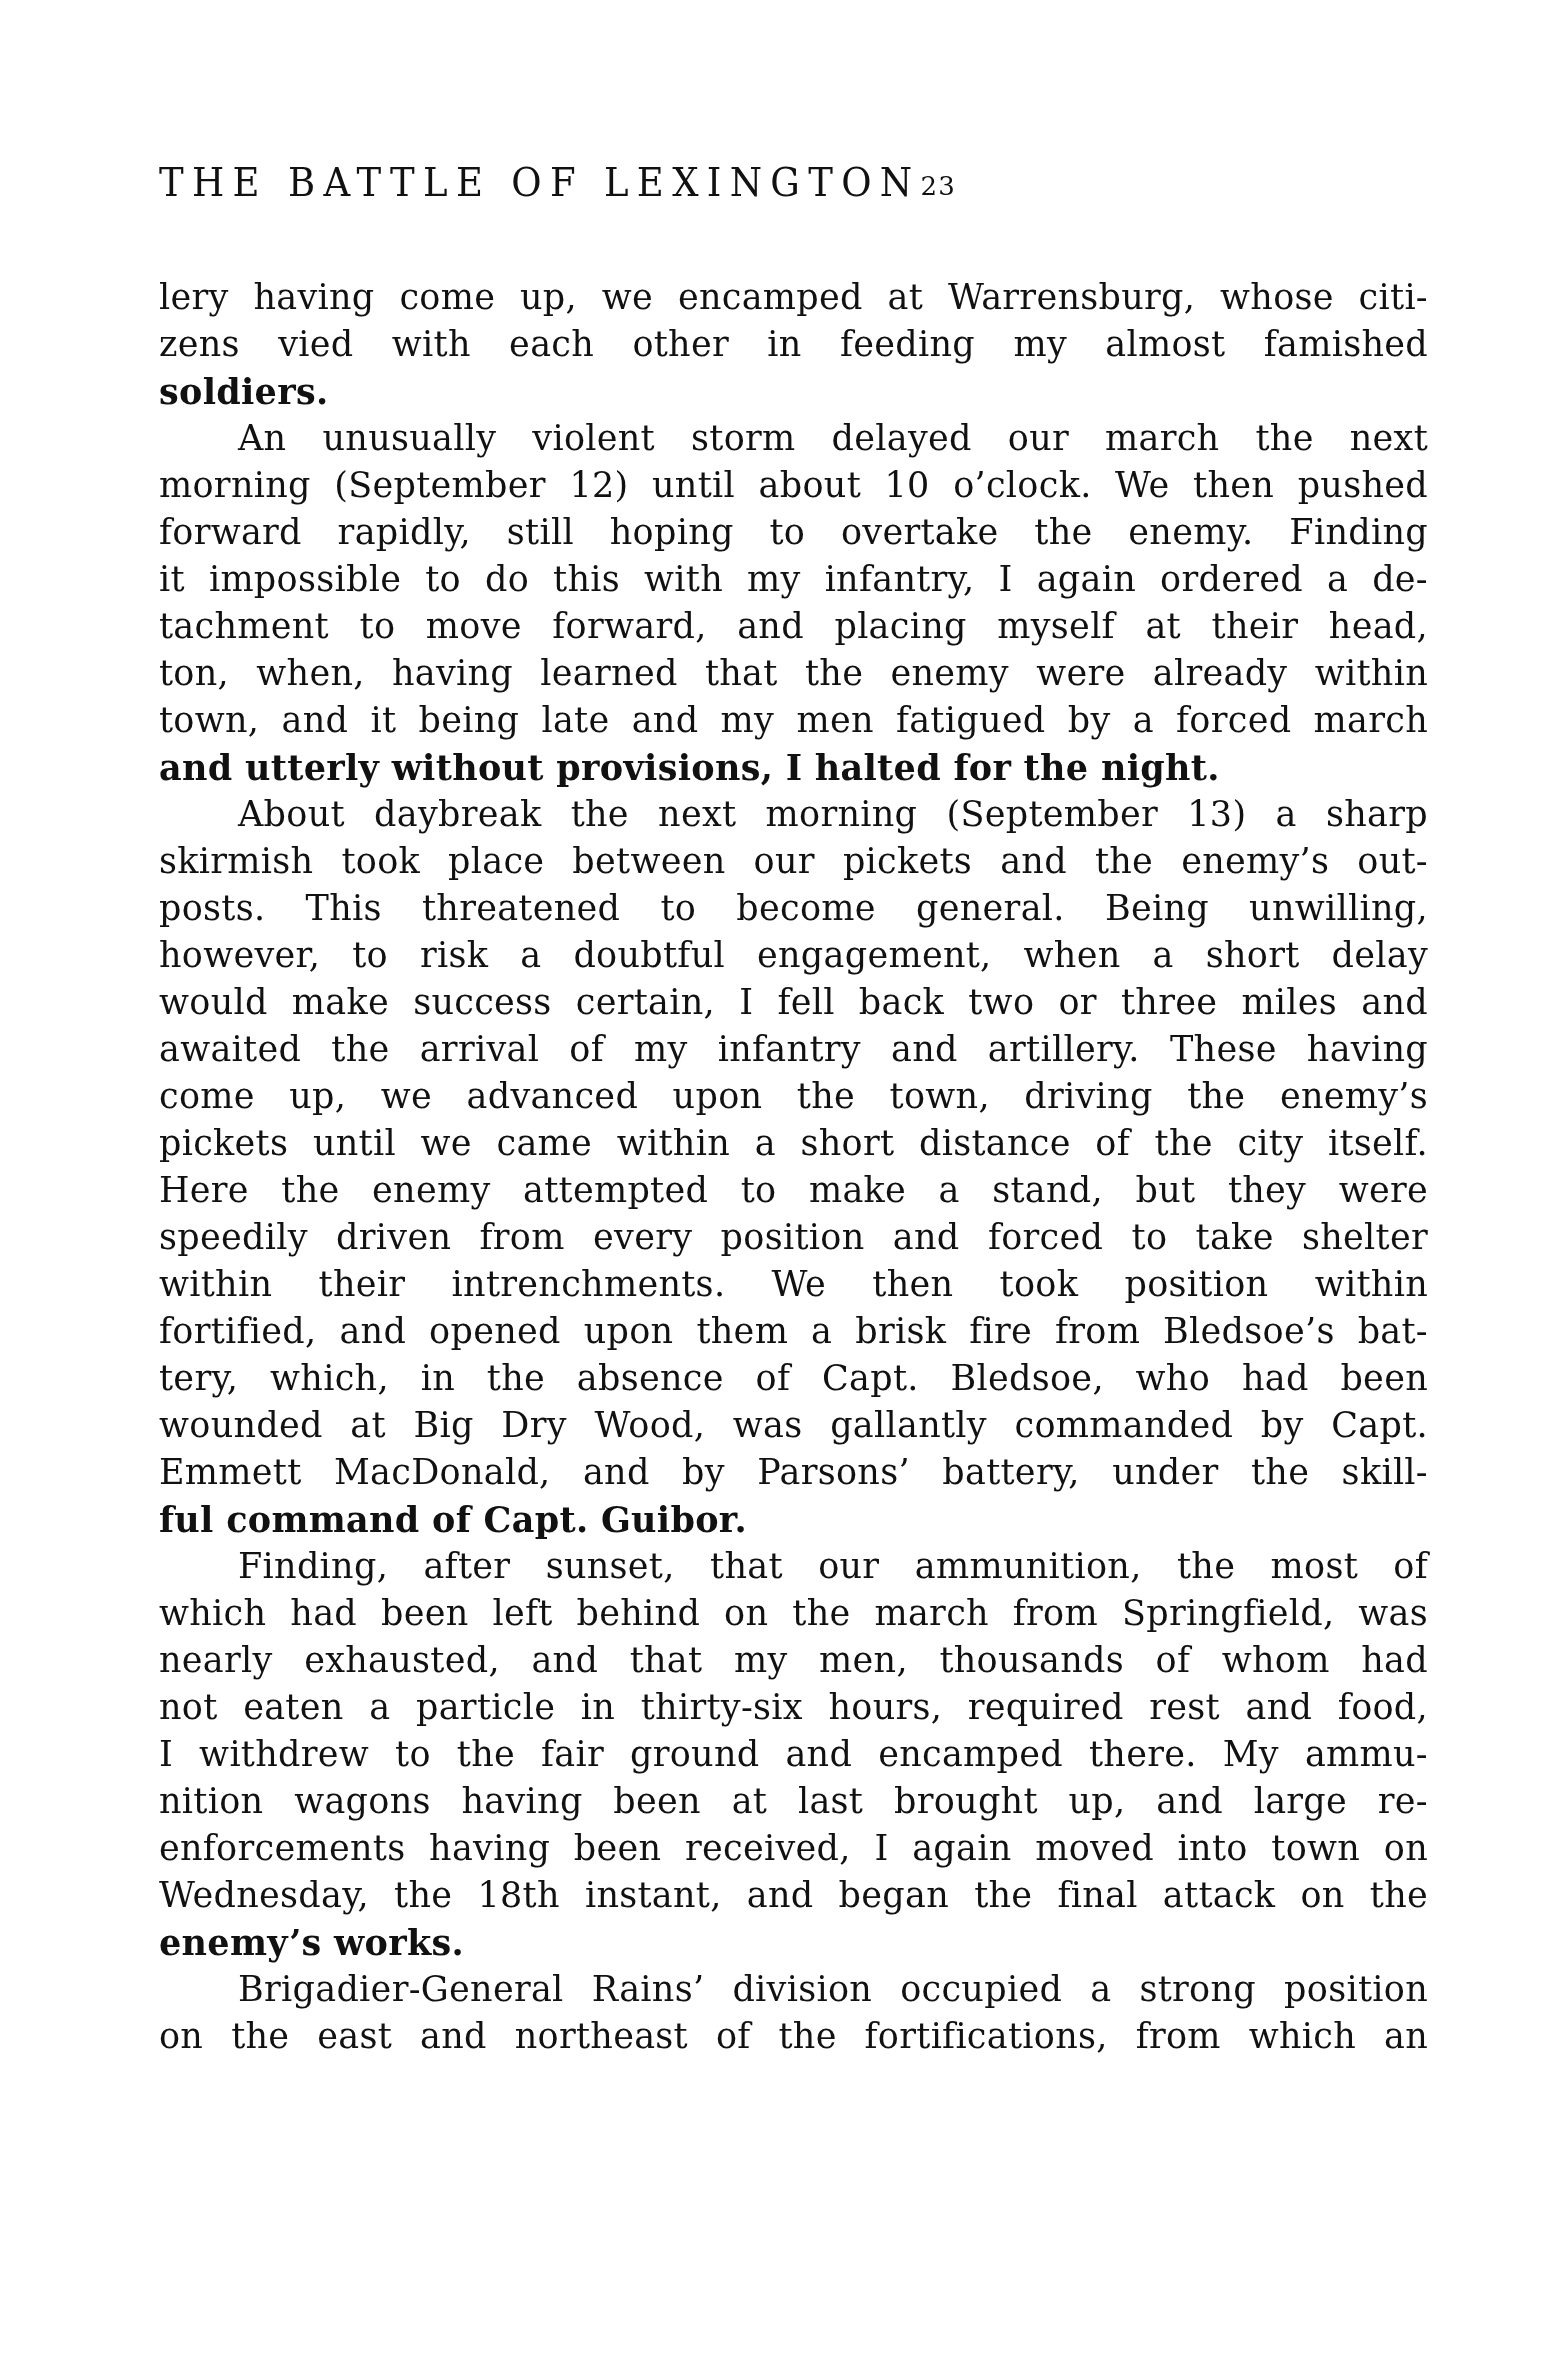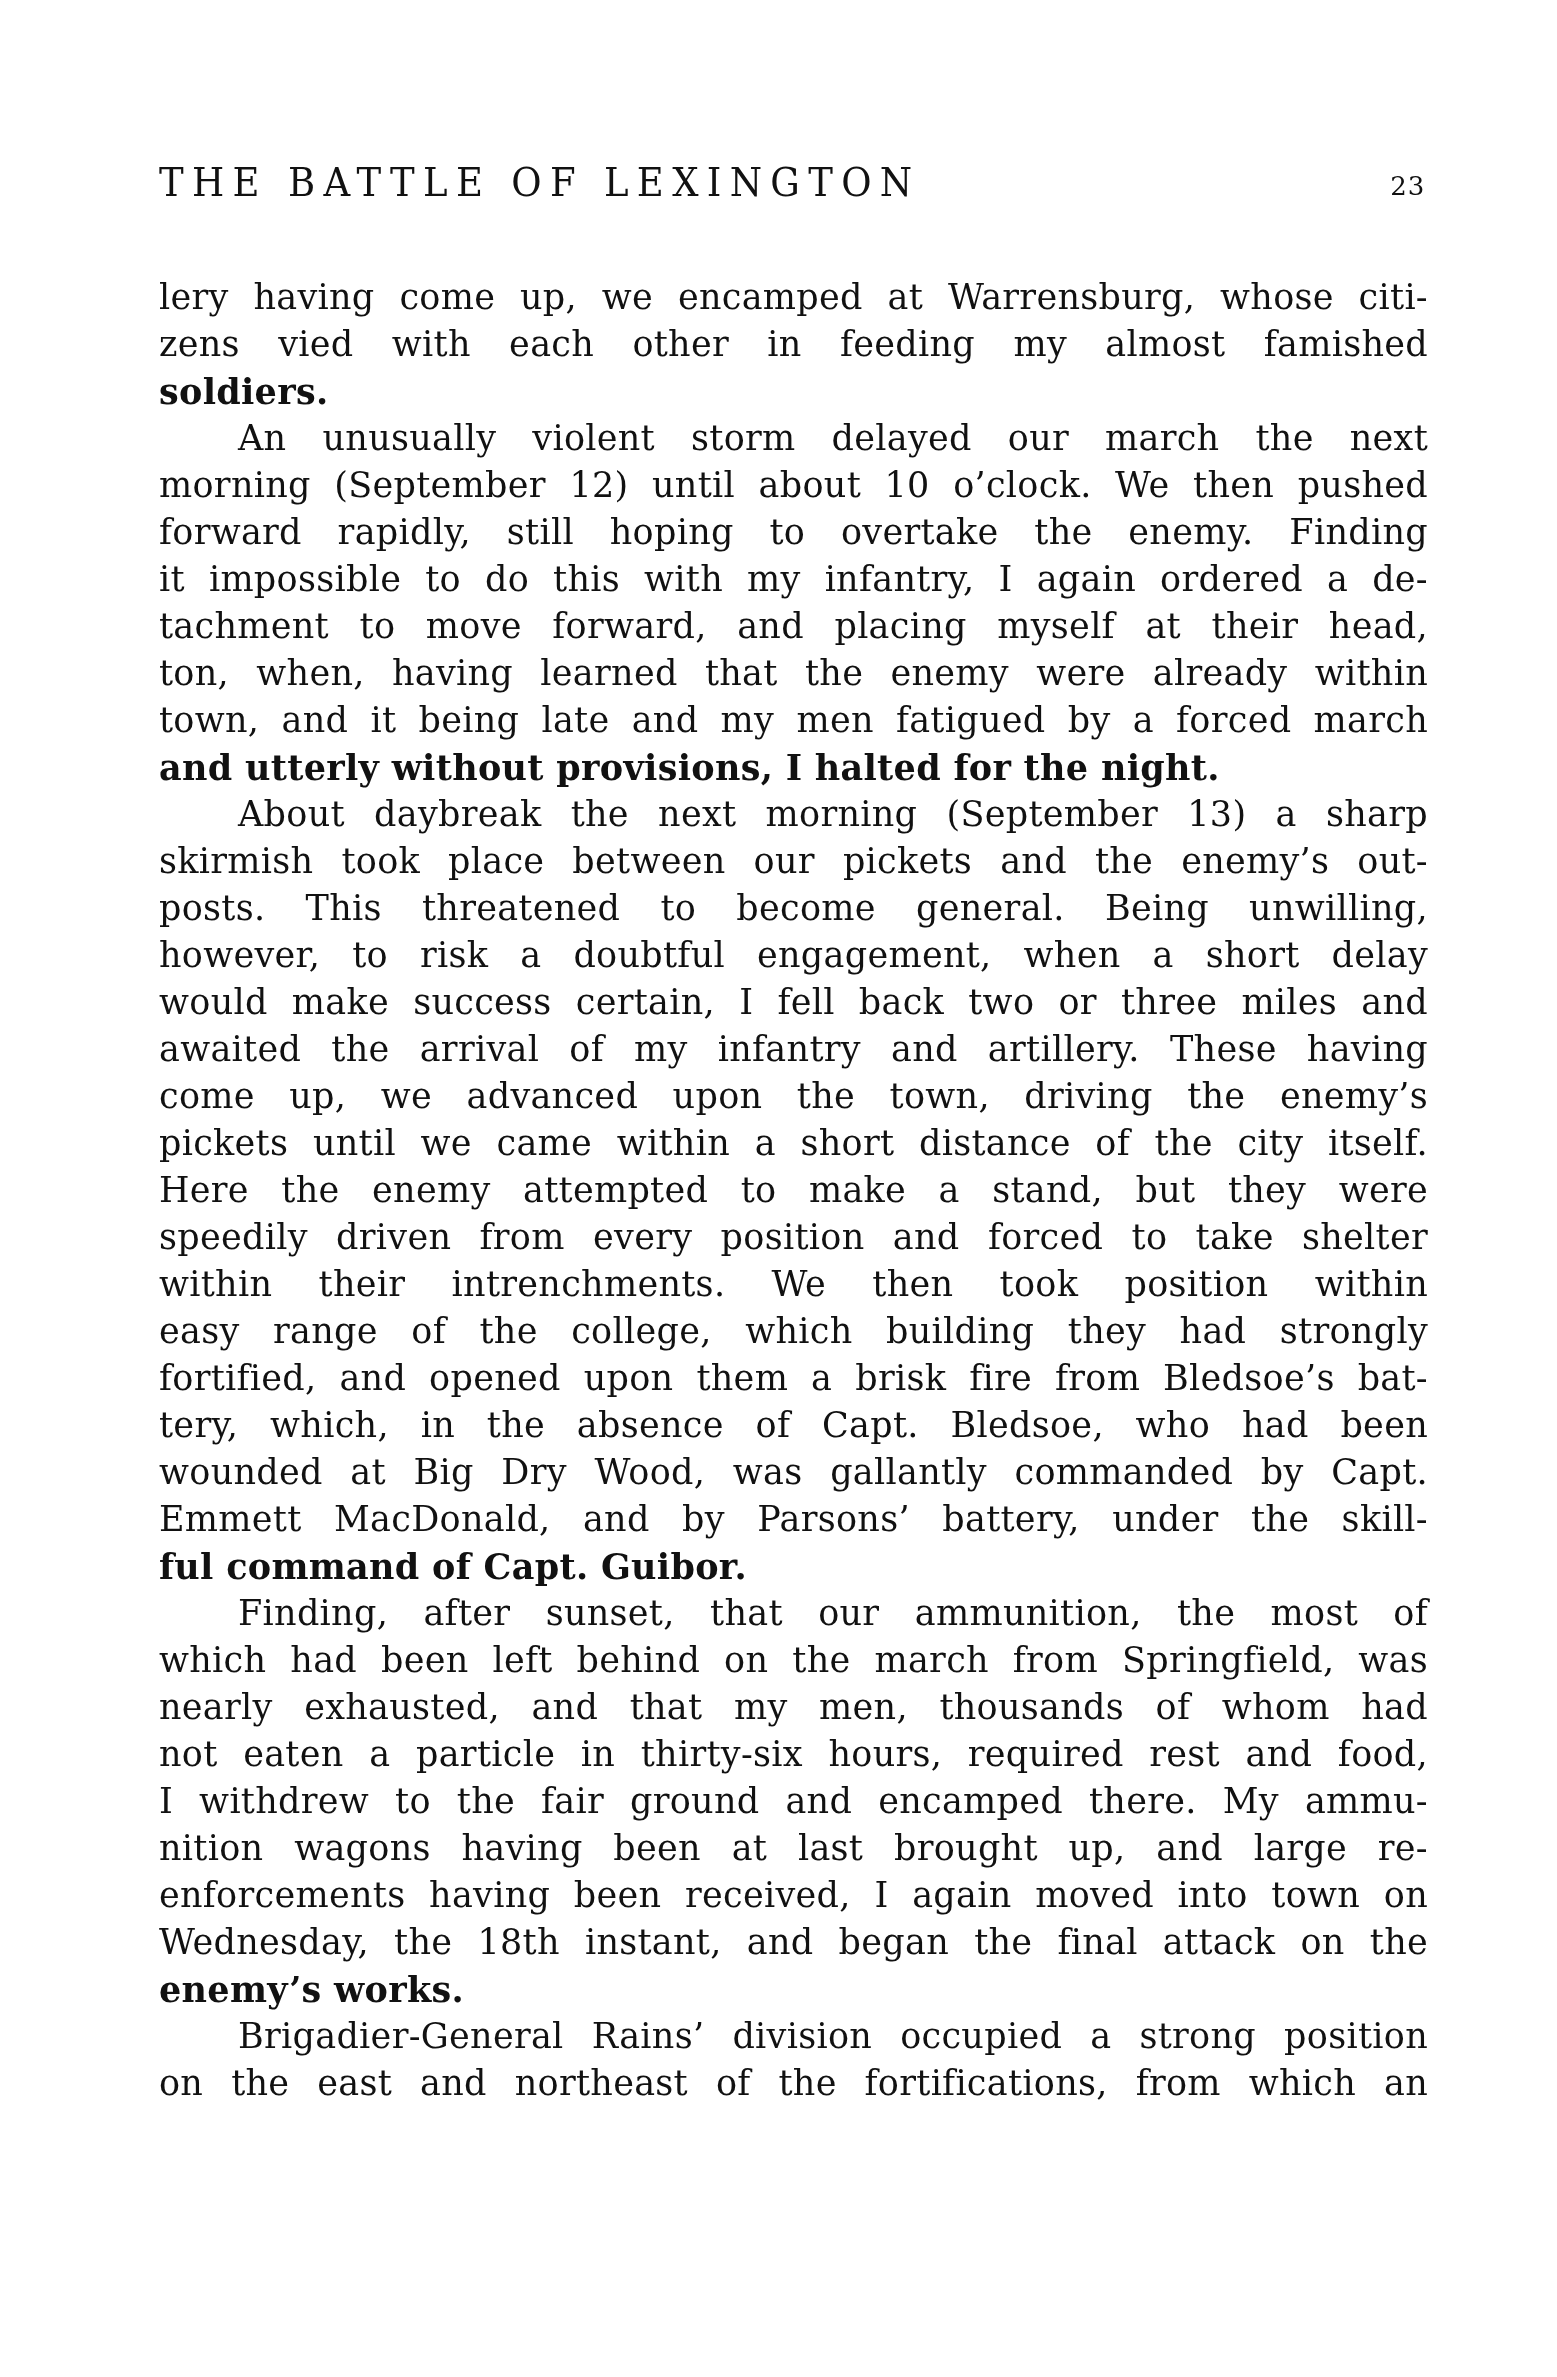--- a/index.html
+++ b/index.html
@@ -22,21 +22,20 @@
       width: 1269px;
       height: 2377px;
     }
     .running-header {
       position: absolute;
       top: 161px;
       left: 0;
       width: 1269px;
       height: 53px;
       display: flex;
-      justify-content: space-between;
       align-items: baseline;
     }
     .header-title {
       font-size: 37px;
       letter-spacing: 8.3px;
       font-weight: normal;
       transform: scaleY(1.05);
     }
     .header-page-number {
       font-size: 26px;
@@ -101,21 +100,20 @@
       <span class="line">skirmish took place between our pickets and the enemy’s out-</span>
       <span class="line">posts. This threatened to become general. Being unwilling,</span>
       <span class="line">however, to risk a doubtful engagement, when a short delay</span>
       <span class="line">would make success certain, I fell back two or three miles and</span>
       <span class="line">awaited the arrival of my infantry and artillery. These having</span>
       <span class="line">come up, we advanced upon the town, driving the enemy’s</span>
       <span class="line">pickets until we came within a short distance of the city itself.</span>
       <span class="line">Here the enemy attempted to make a stand, but they were</span>
       <span class="line">speedily driven from every position and forced to take shelter</span>
       <span class="line">within their intrenchments. We then took position within</span>
-      <span class="line">easy range of the college, which building they had strongly</span>
       <span class="line">fortified, and opened upon them a brisk fire from Bledsoe’s bat-</span>
       <span class="line">tery, which, in the absence of Capt. Bledsoe, who had been</span>
       <span class="line">wounded at Big Dry Wood, was gallantly commanded by Capt.</span>
       <span class="line">Emmett MacDonald, and by Parsons’ battery, under the skill-</span>
       <span class="line last">ful command of Capt. Guibor.</span>
     </div>
 
     <div>
       <span class="line indent">Finding, after sunset, that our ammunition, the most of</span>
       <span class="line">which had been left behind on the march from Springfield, was</span>

